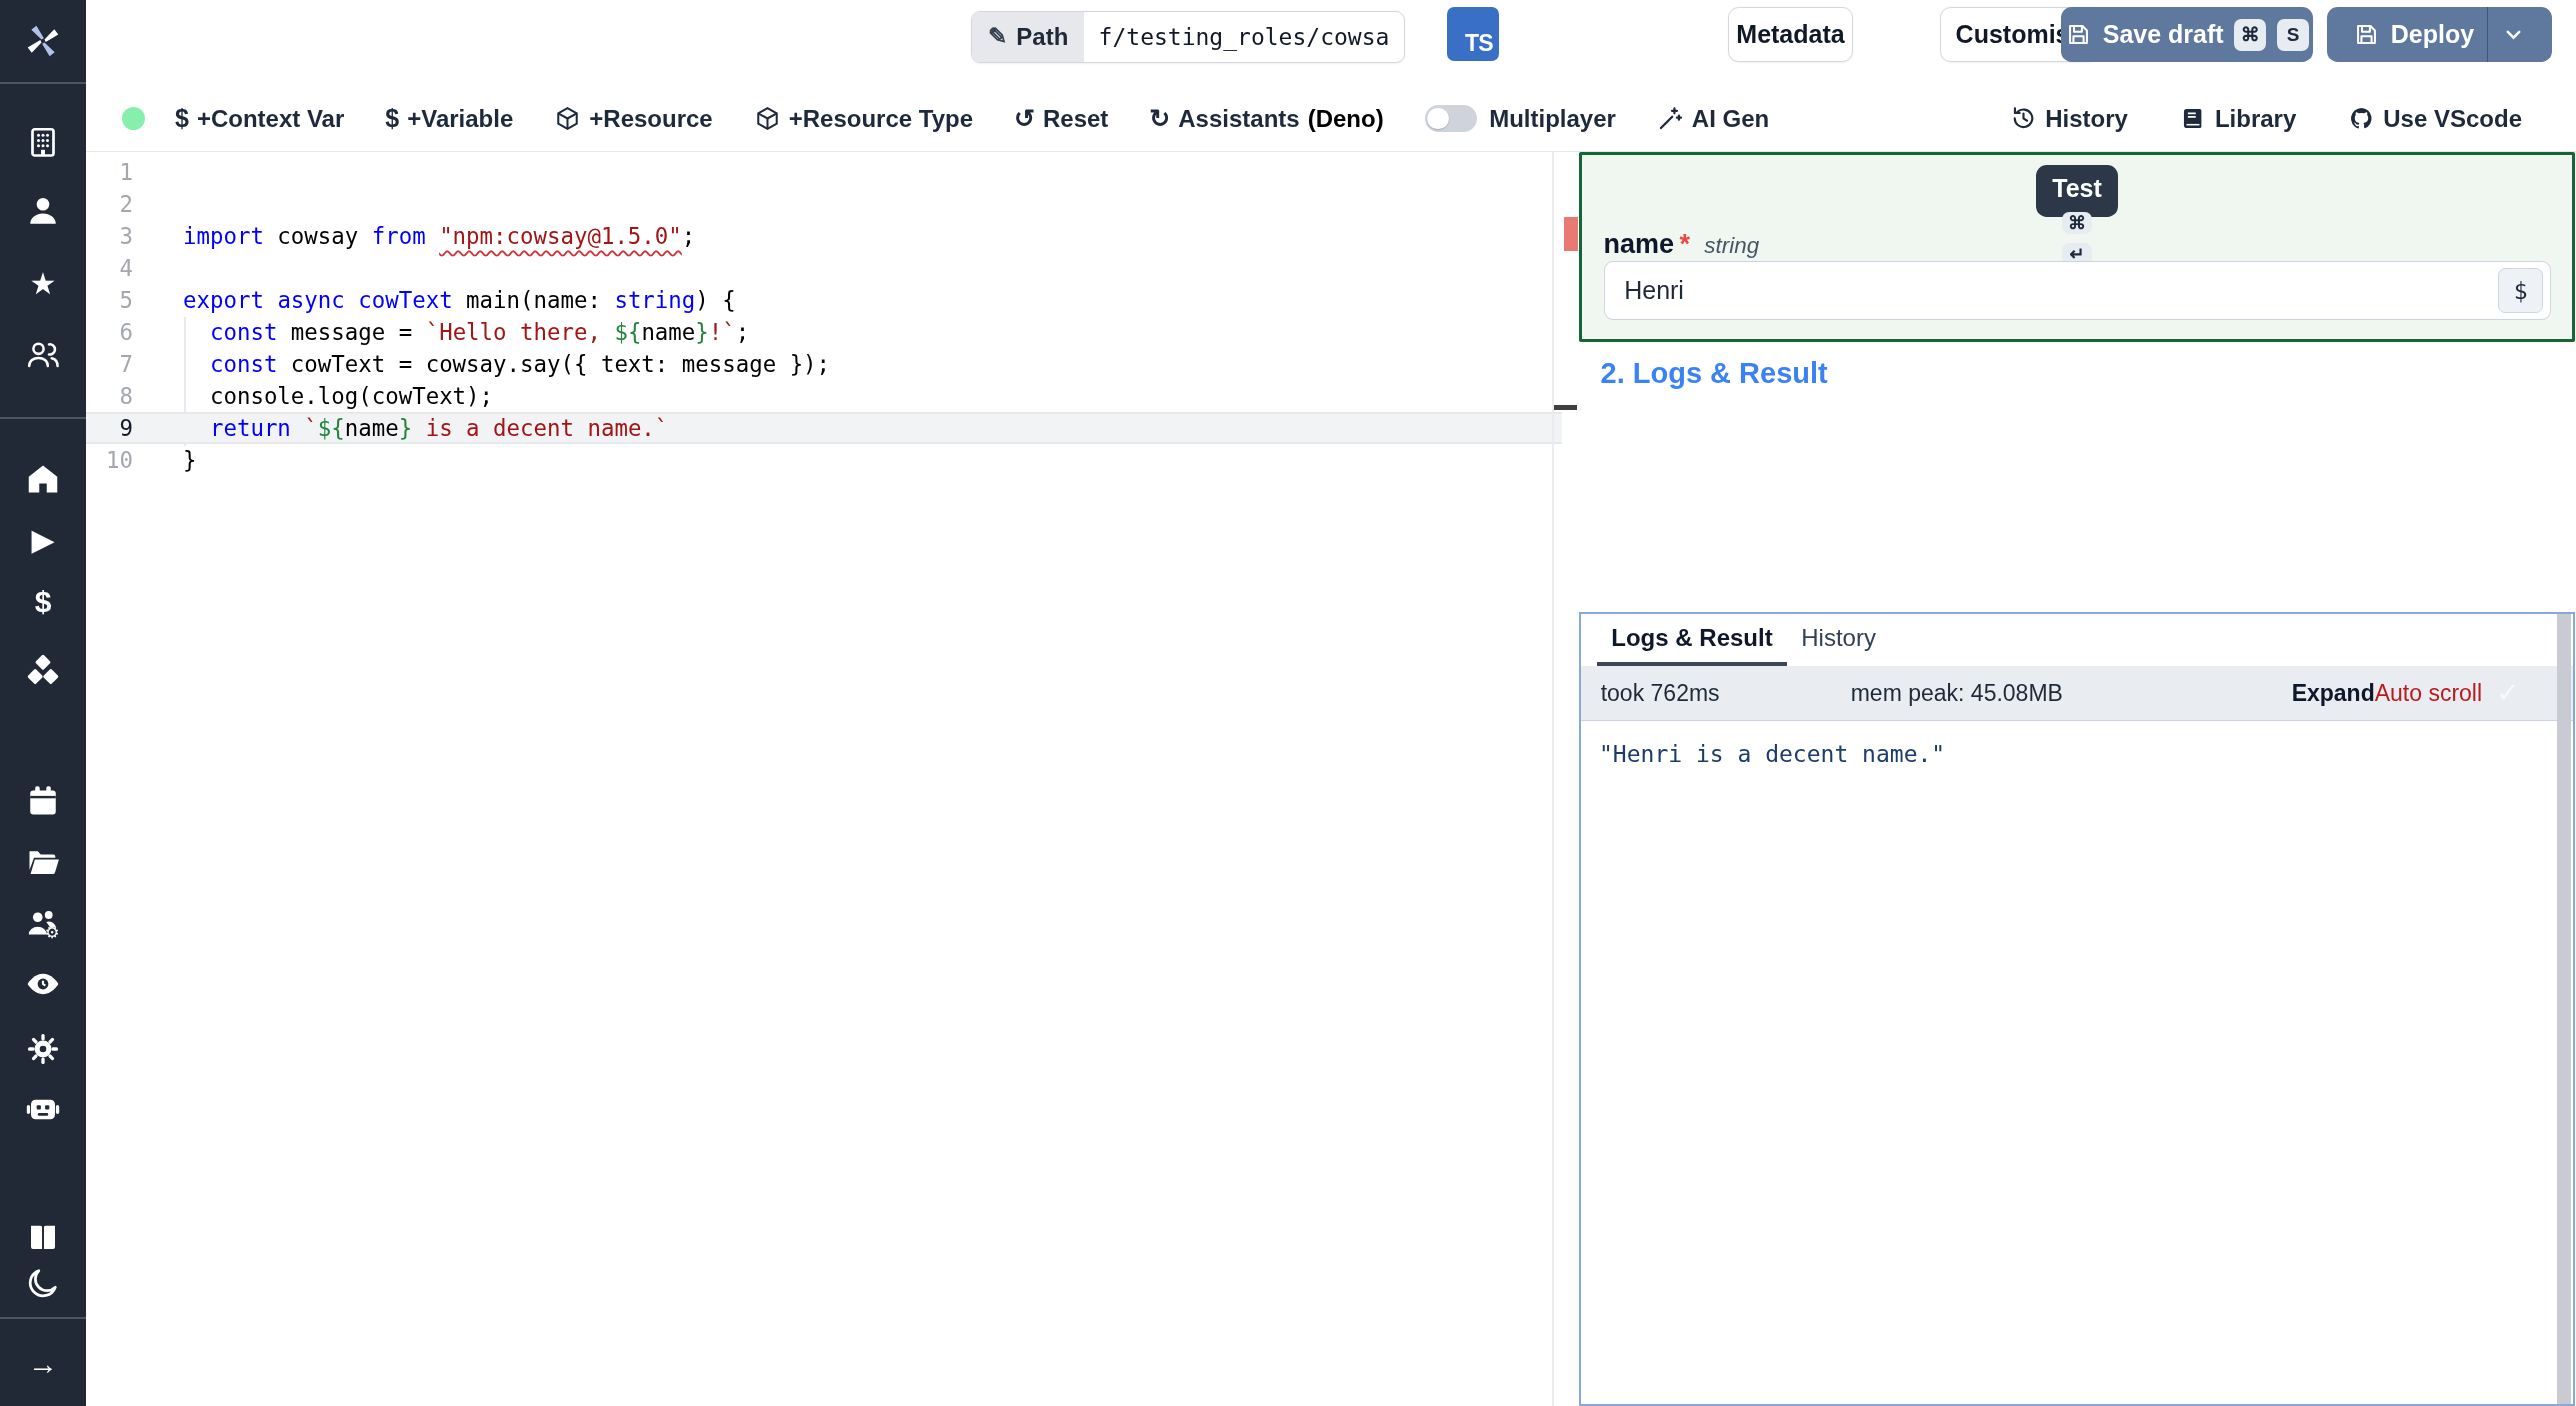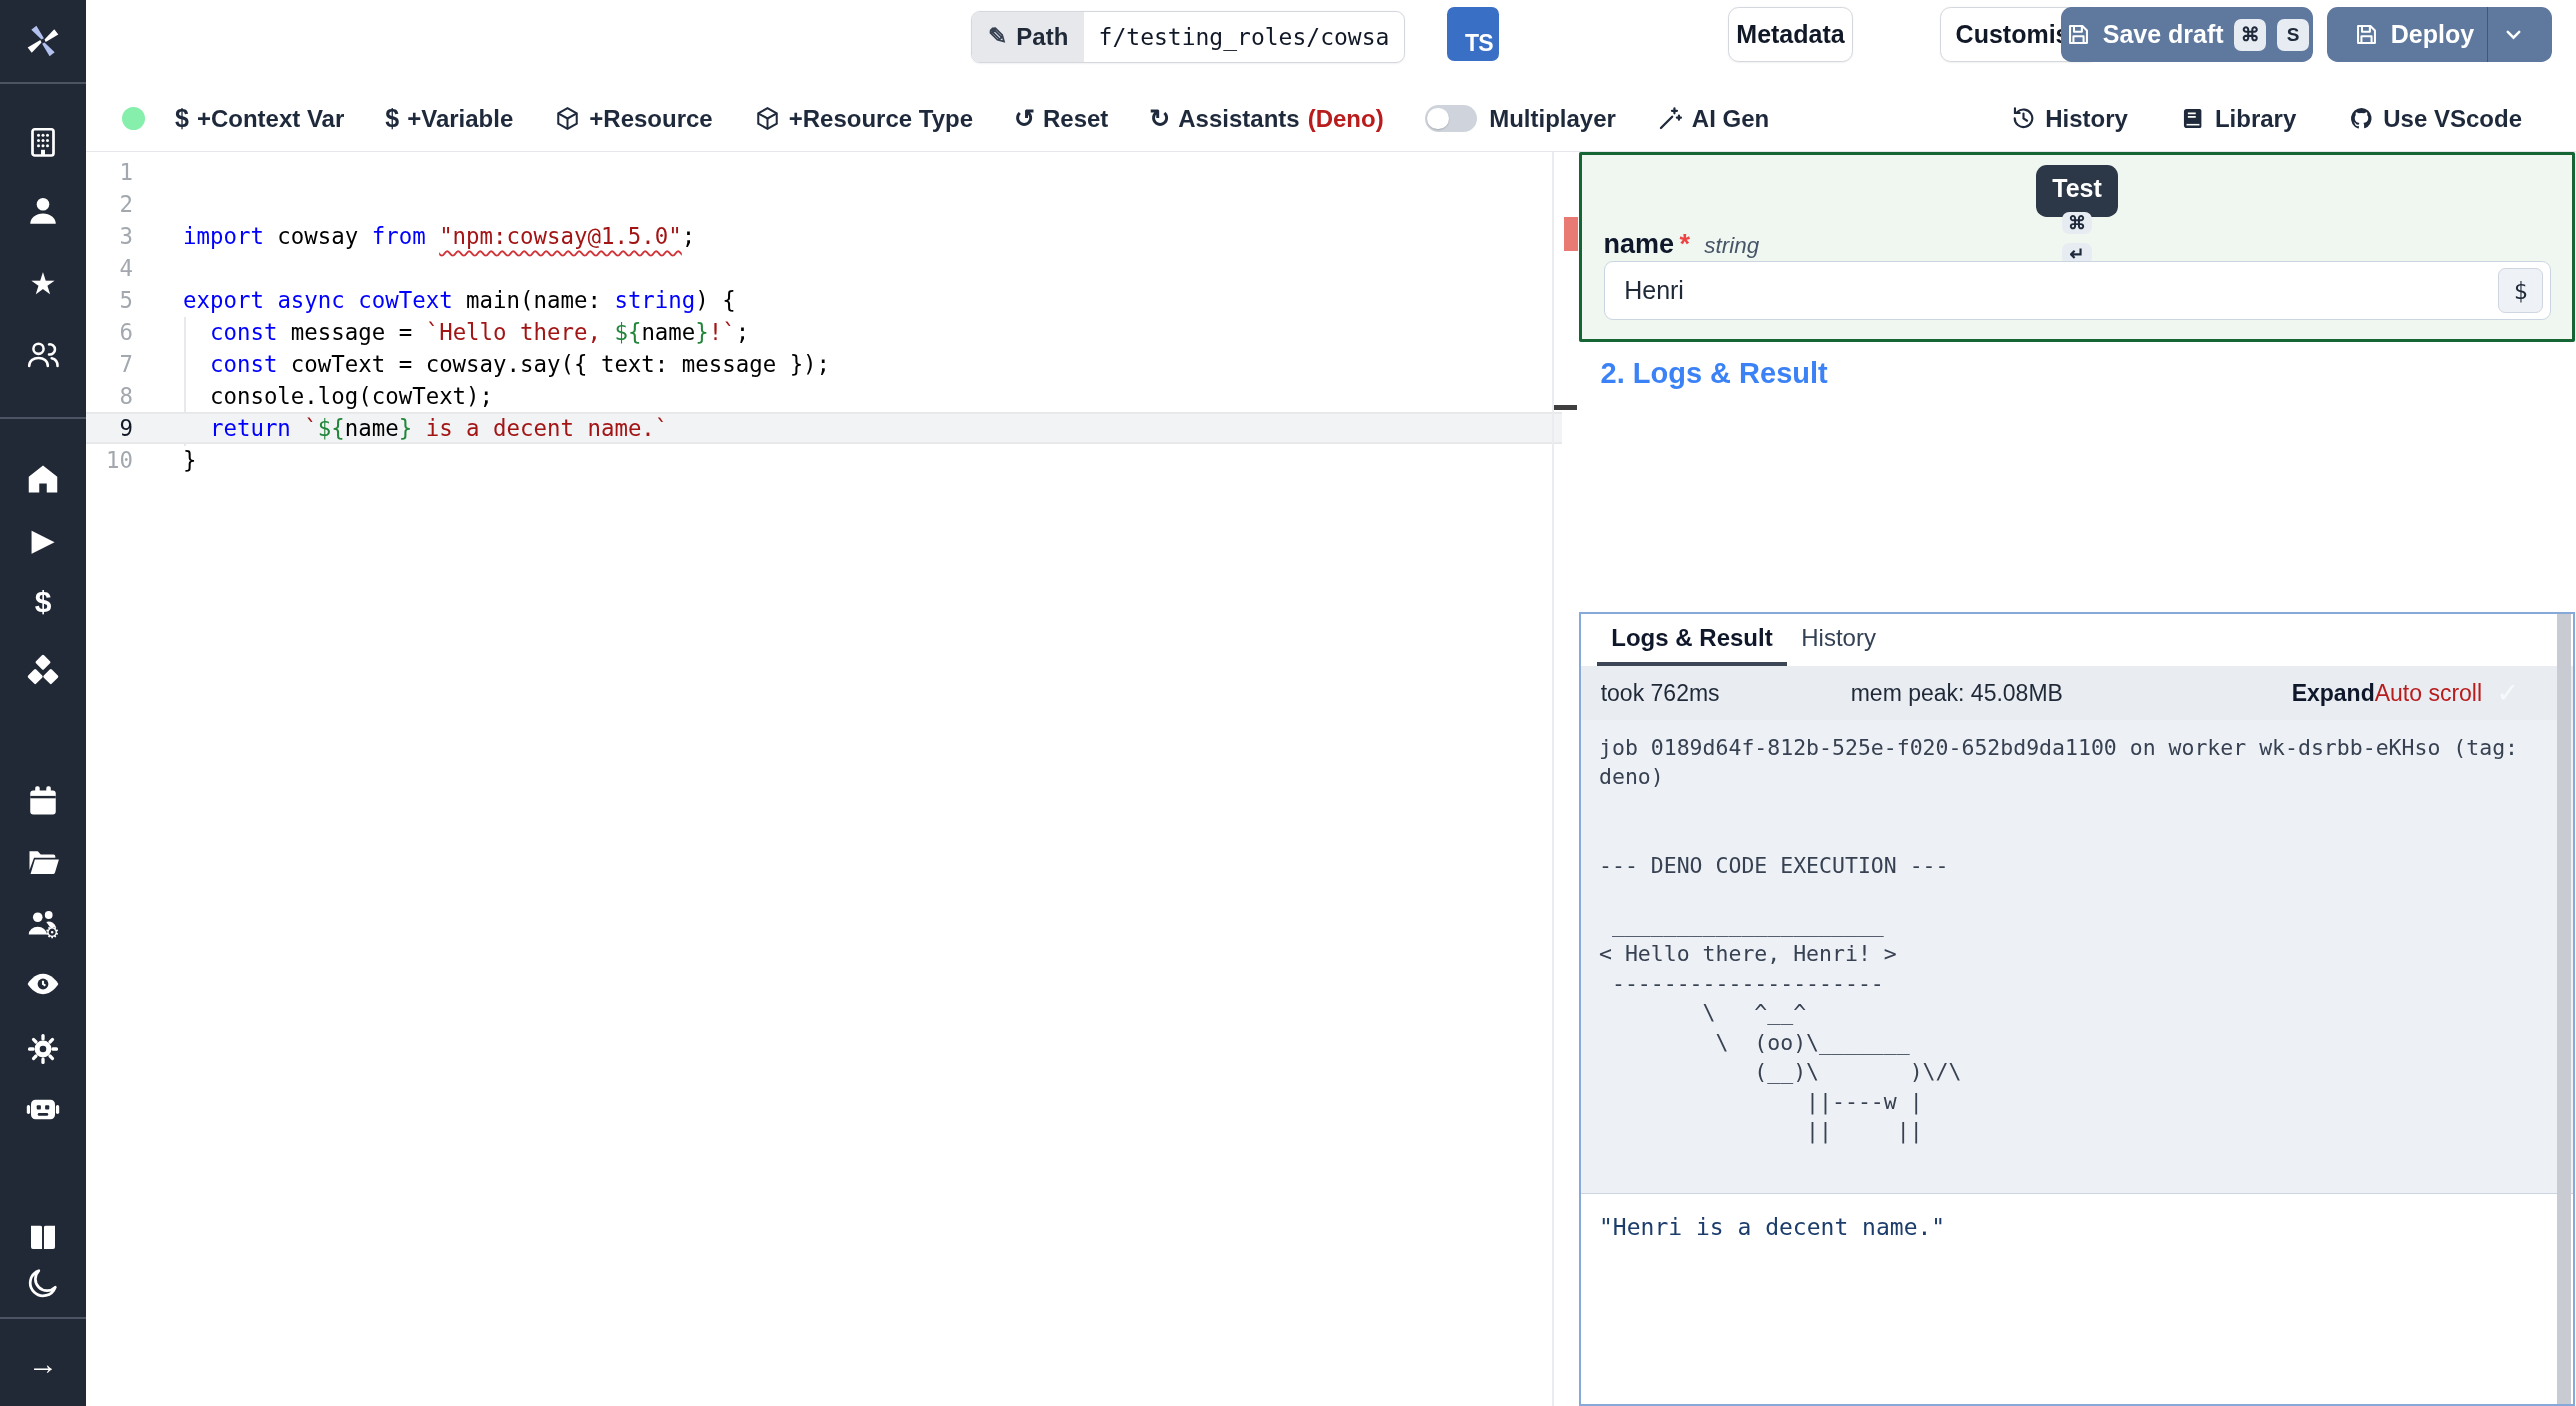--- a/index.html
+++ b/index.html
@@ -31,21 +31,21 @@
   .deploy-sep { width:1.8px; height:55px; background:rgba(15,23,42,.35); margin:0 1.8px; }
   .hbtn svg.floppy { width:27px; height:27px; }
   .hbtn svg.chev { width:25px; height:25px; }
 
   
   .toolbar { position:absolute; left:86px; top:86px; width:2490px; height:66px; background:#fff; border-bottom:1.8px solid #e5e7eb; display:flex; align-items:center; padding:0 54px 0 36px; }
   .tb-item { display:flex; align-items:center; gap:8px; font-size:24px; font-weight:600; color:#1e293b; margin-right:41px; cursor:pointer; white-space:nowrap; }
   .tb-item .g { font-size:25px; color:#1e293b; }
   .tb-item svg { width:27px; height:27px; }
   .dot { width:23px; height:23px; border-radius:50%; background:#86efac; margin-right:30px; }
-  .deno { color:#b91c1c;text-align:right; }
+  .deno { color:#000000;text-align:right; }
   .toggle { width:52px; height:27px; border-radius:13.4px; background:#cfd4dc; position:relative; margin-right:12.5px; cursor:pointer; }
   .toggle::after { content:""; position:absolute; left:2.7px; top:2.7px; width:21.5px; height:21.5px; border-radius:50%; background:#fff; box-shadow:0 0.9px 1.8px rgba(0,0,0,.2); }
   .tb-right { margin-left:auto; display:flex; align-items:center; }
   .tb-right .tb-item { margin-right:0; margin-left:52px; }
 
   
   .editor { position:absolute; left:86px; top:152px; width:1476px; height:1254px; background:#fff; }
   .code-lines { position:absolute; left:0; top:3.6px; width:100%; font-family:"DejaVu Sans Mono", monospace; font-size:22.4px; }
   .code-line { position:relative; height:32px; line-height:32px; display:flex; white-space:pre; }
   .code-line .ln { width:47px; text-align:right; color:#a3a8ae; flex:none; }
@@ -413,33 +413,19 @@
         <div class="tab active">Logs &amp; Result</div>
         <div class="tab">History</div>
       </div>
       <div class="info-bar">
         <span class="info-took">took 762ms</span>
         <span>mem peak: 45.08MB</span>
         <span class="info-expand">Expand</span>
         <span class="info-autoscroll">Auto scroll</span>
         <span class="info-check">✓</span>
       </div>
-      <pre class="log">job 0189d64f-812b-525e-f020-652bd9da1100 on worker wk-dsrbb-eKHso (tag:
-deno)
-
-
---- DENO CODE EXECUTION ---
-
- _____________________
-&lt; Hello there, Henri! &gt;
- ---------------------
-        \   ^__^
-         \  (oo)\_______
-            (__)\       )\/\
-                ||----w |
-                ||     ||</pre>
       <pre class="result">"Henri is a decent name."</pre>
       <div class="panel-scrollbar"></div>
     </div>
   </div>
 
 </div>
 
 
 </body></html>

